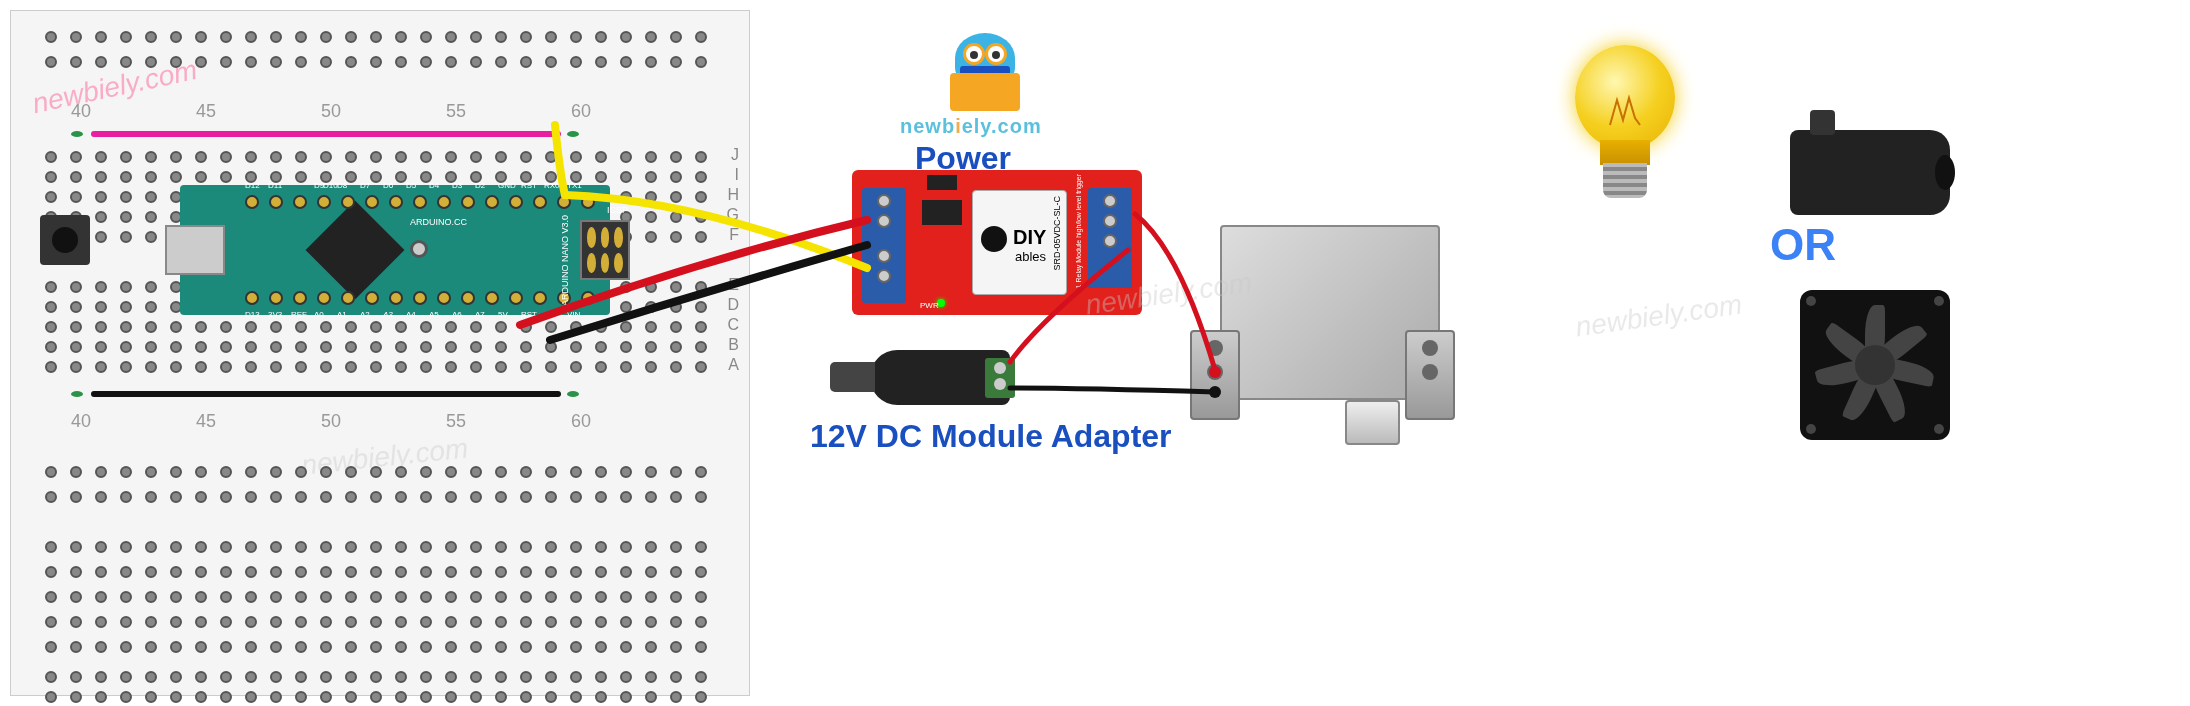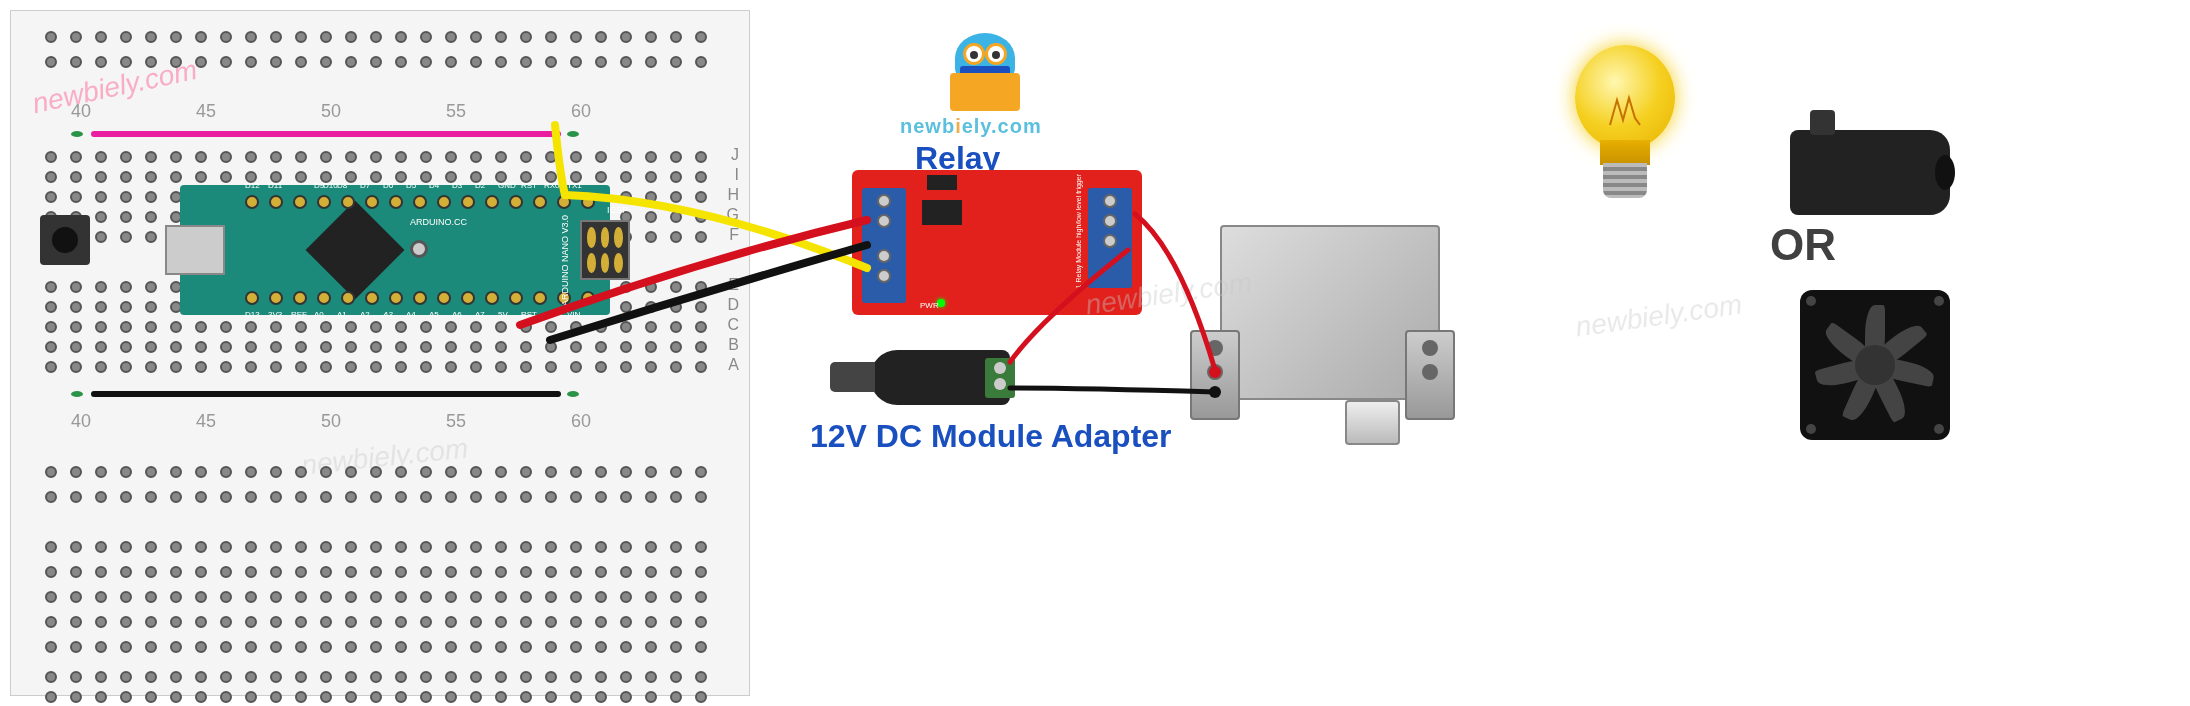--- a/index.html
+++ b/index.html
@@ -81,21 +81,21 @@
   .bulb-glass { position: absolute; left: 10px; top: 0; width: 100px; height: 105px; background: radial-gradient(circle at 40% 35%, #fff7b0, #f5d020, #e8b000); border-radius: 50%; box-shadow: 0 0 20px #f5d020; }
   .bulb-neck { position: absolute; left: 35px; top: 95px; width: 50px; height: 25px; background: linear-gradient(#e8b000,#c89000); }
   .bulb-base { position: absolute; left: 38px; top: 118px; width: 44px; height: 35px; background: repeating-linear-gradient(#bbb 0 4px, #888 4px 8px); border-radius: 0 0 8px 8px; }
   .bulb-filament { position: absolute; left: 40px; top: 45px; width: 40px; height: 40px; }
   
   
   .pump { position: absolute; left: 1790px; top: 130px; width: 160px; height: 85px; background: #222; border-radius: 8px 20px 20px 8px; }
   .pump-out { position: absolute; left: 20px; top: -20px; width: 25px; height: 25px; background: #333; border-radius: 4px; }
   .pump-in { position: absolute; right: -5px; top: 25px; width: 20px; height: 35px; background: #111; border-radius: 50%; }
   
-  .label-or { position: absolute; left: 1770px; top: 220px; font-size: 44px; font-weight: bold; color: #404040; }
+  .label-or { position: absolute; left: 1770px; top: 220px; font-size: 44px; font-weight: bold; color: #3b82f6; }
   
   
   .fan { position: absolute; left: 1800px; top: 290px; width: 150px; height: 150px; background: #111; border-radius: 12px; }
   .fan-hole { position: absolute; width: 10px; height: 10px; background: #444; border-radius: 50%; }
   .fan-hole.tl { left: 6px; top: 6px; }
   .fan-hole.tr { right: 6px; top: 6px; }
   .fan-hole.bl { left: 6px; bottom: 6px; }
   .fan-hole.br { right: 6px; bottom: 6px; }
   .fan-hub { position: absolute; left: 55px; top: 55px; width: 40px; height: 40px; background: #333; border-radius: 50%; }
   .fan-blade { position: absolute; left: 65px; top: 15px; width: 20px; height: 60px; background: #444; border-radius: 50% 10% 50% 10%; transform-origin: 10px 60px; }
@@ -807,37 +807,43 @@
         <div class="owl-pupil"></div>
       </div>
   </div>
   <div class="owl-laptop-top"></div>
   <div class="owl-laptop"></div>
 </div>
 <div class="label-newbiely">
   <span class="lb-n">newb</span><span class="lb-e">i</span><span class="lb-n">ely.com</span>
 </div>
 
-<div class="label-relay">Relay</div>
+<div class="label-relay">Power</div>
 <div class="relay-mod">
   <div class="relay-term l1">
     <div class="relay-screw"></div>
       <div class="relay-screw"></div>
   </div>
   <div class="relay-term l2">
     <div class="relay-screw"></div>
       <div class="relay-screw"></div>
   </div>
   <div class="relay-term r1">
     <div class="relay-screw"></div>
       <div class="relay-screw"></div>
       <div class="relay-screw"></div>
   </div>
   <div class="relay-jumper"></div>
   <div class="relay-opto"></div>
+  <div class="relay-cube">
+    <div style="position:absolute;left:8px;top:35px;width:26px;height:26px;background:#111;border-radius:50%"></div>
+    <div class="relay-diy" style="left:40px;top:35px">DIY</div>
+    <div style="position:absolute;left:42px;top:58px;font-size:13px">ables</div>
+    <div style="position:absolute;right:4px;top:5px;writing-mode:vertical-rl;font-size:9px;transform:rotate(180deg)">SRD-05VDC-SL-C</div>
+  </div>
   <div class="relay-led"></div>
   <div class="relay-text" style="left:68px;bottom:5px">PWR</div>
   <div class="relay-text" style="right:60px;top:4px;writing-mode:vertical-rl;font-size:7px;transform:rotate(180deg)">1 Relay Module high/low level trigger</div>
 </div>
 
 <div class="dc-jack">
   <div class="dc-barrel"></div>
   <div class="dc-term">
     <div class="dc-term-screw"></div>
     <div class="dc-term-screw"></div>

